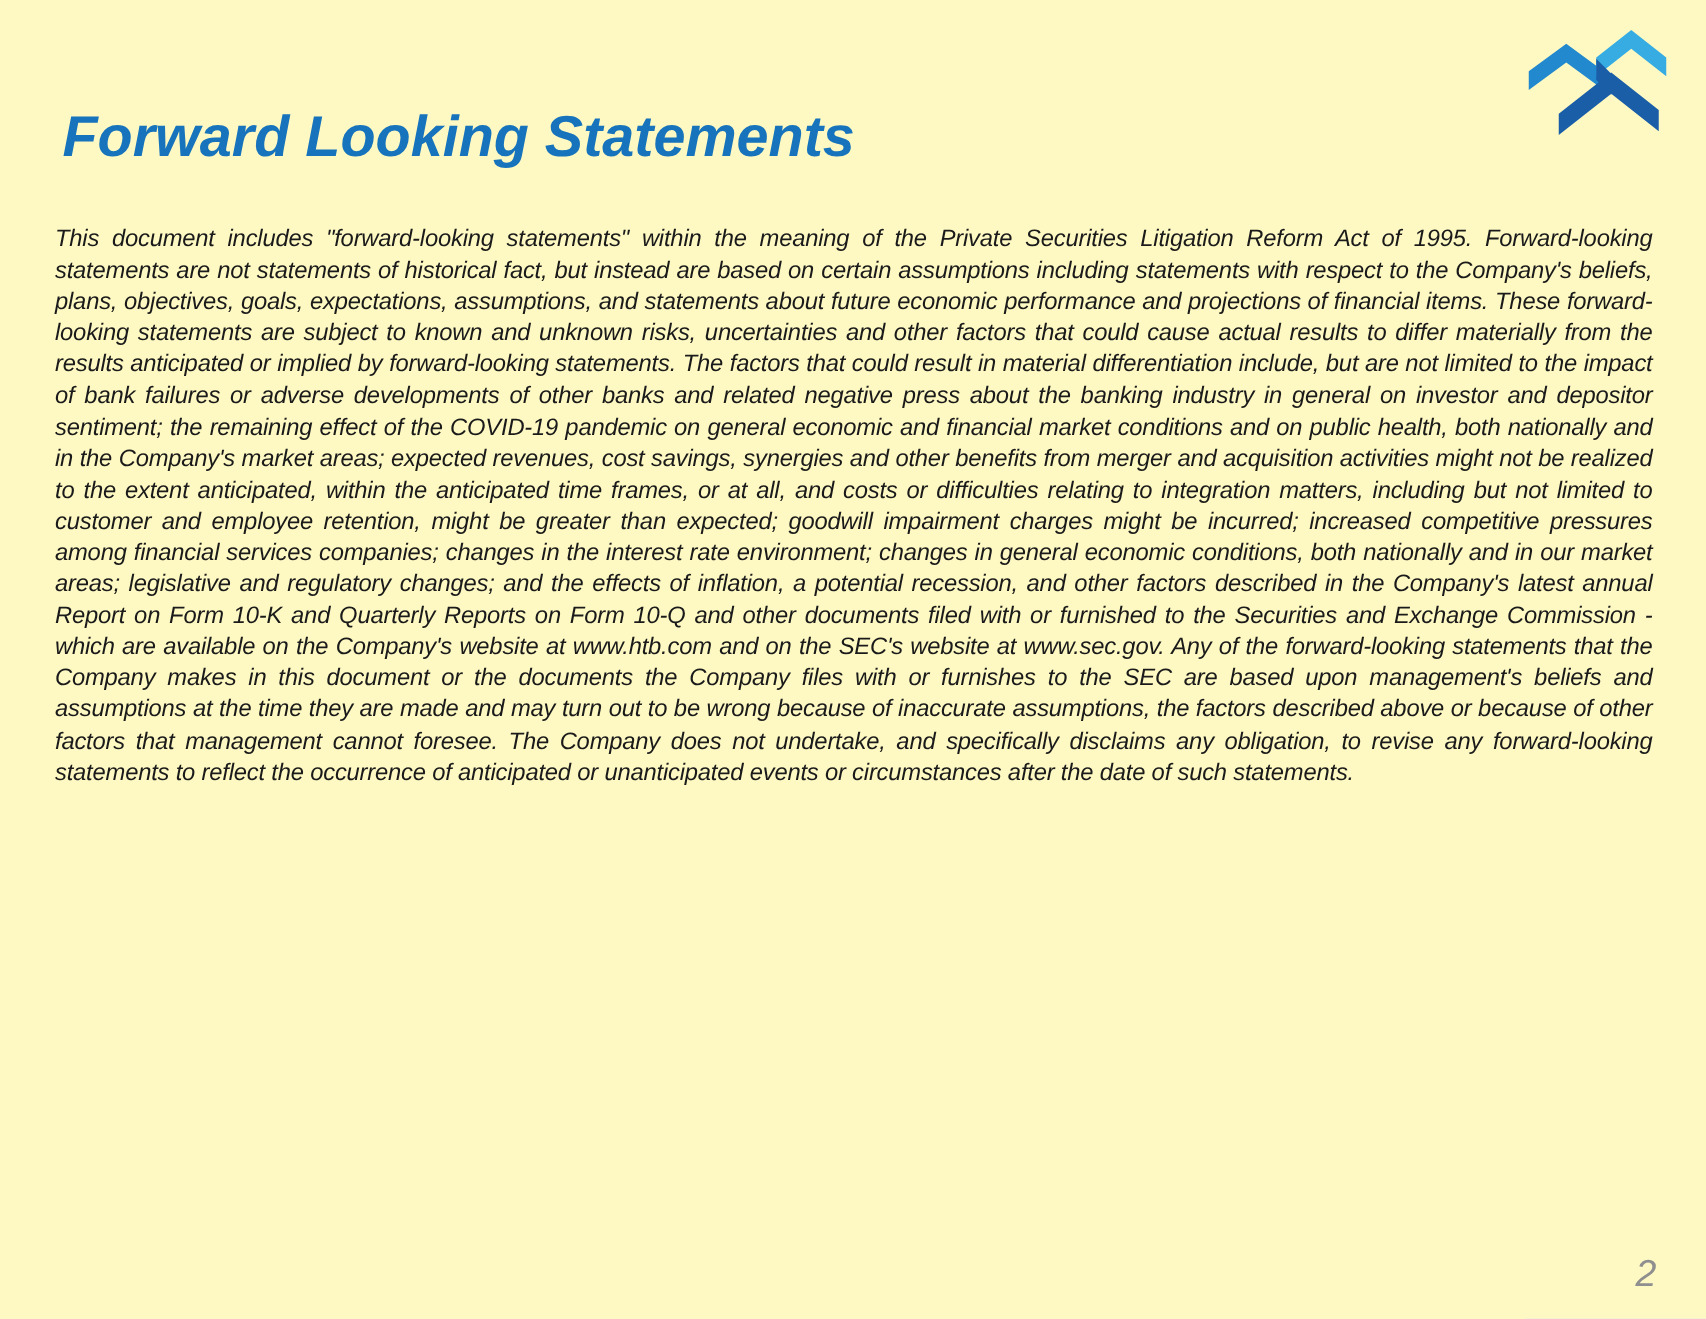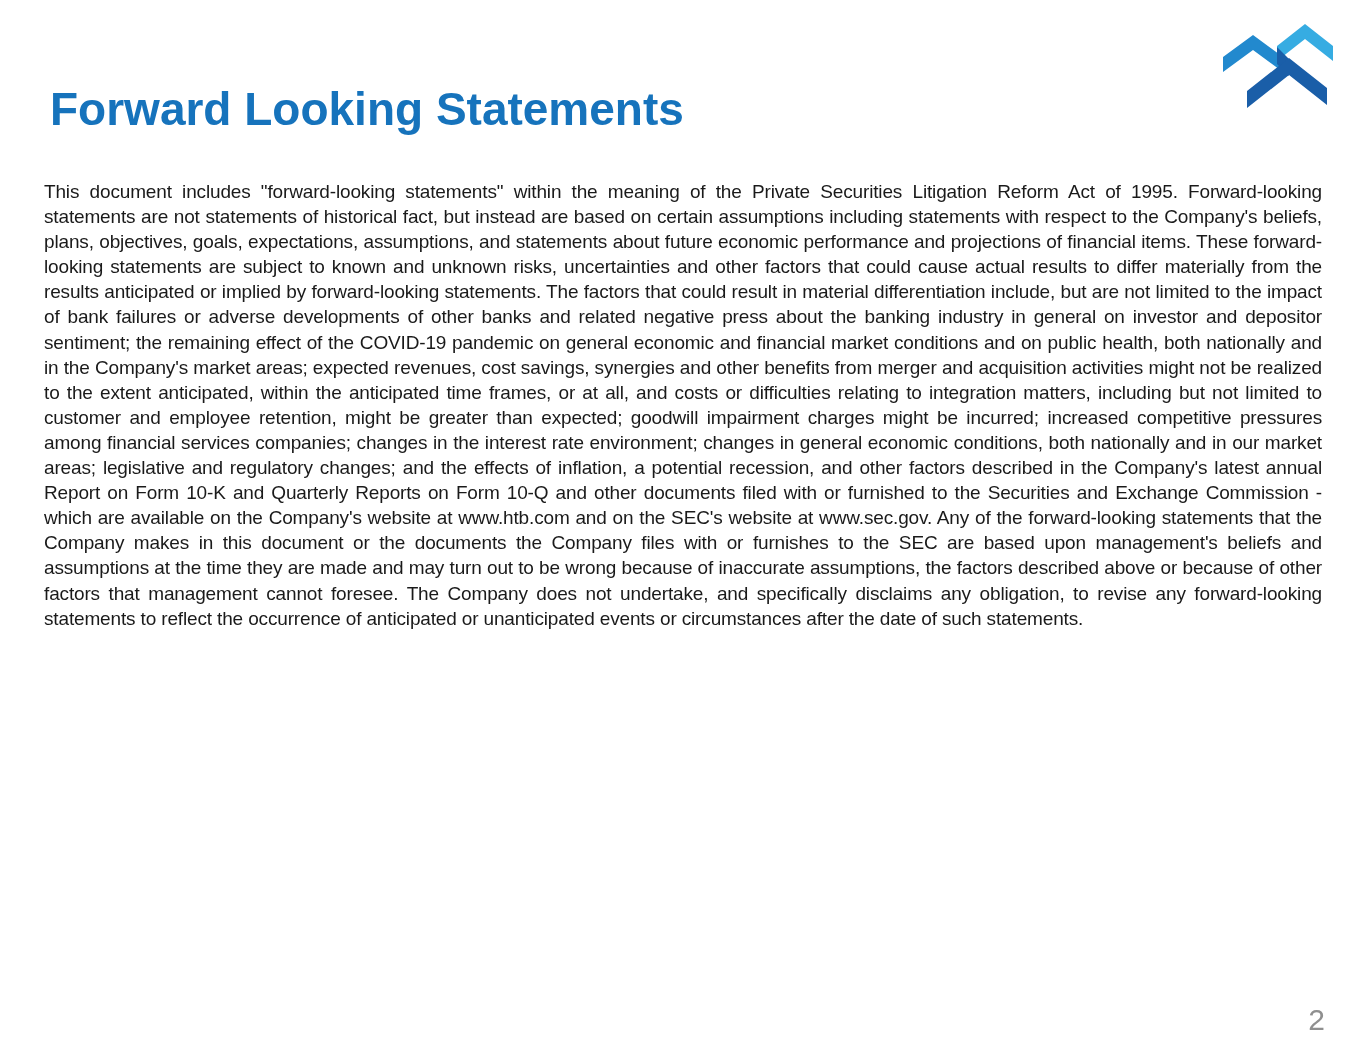--- a/index.html
+++ b/index.html
@@ -4,24 +4,25 @@
 <style>
   html, body {
     margin: 0;
     padding: 0;
     background: #e6e6e6;
   }
   .slide {
     position: relative;
     width: 1365px;
     height: 1055px;
-    background: #ffffff;
+    background: #fef9c3;
     overflow: hidden;
     font-family: "Liberation Sans", sans-serif;
     margin: 0 auto;
+    font-style: italic;
   }
   .logo {
     position: absolute;
     top: 13px;
     right: 24px;
     width: 126px;
     height: 100px;
   }
   .slide-title {
     position: absolute;

